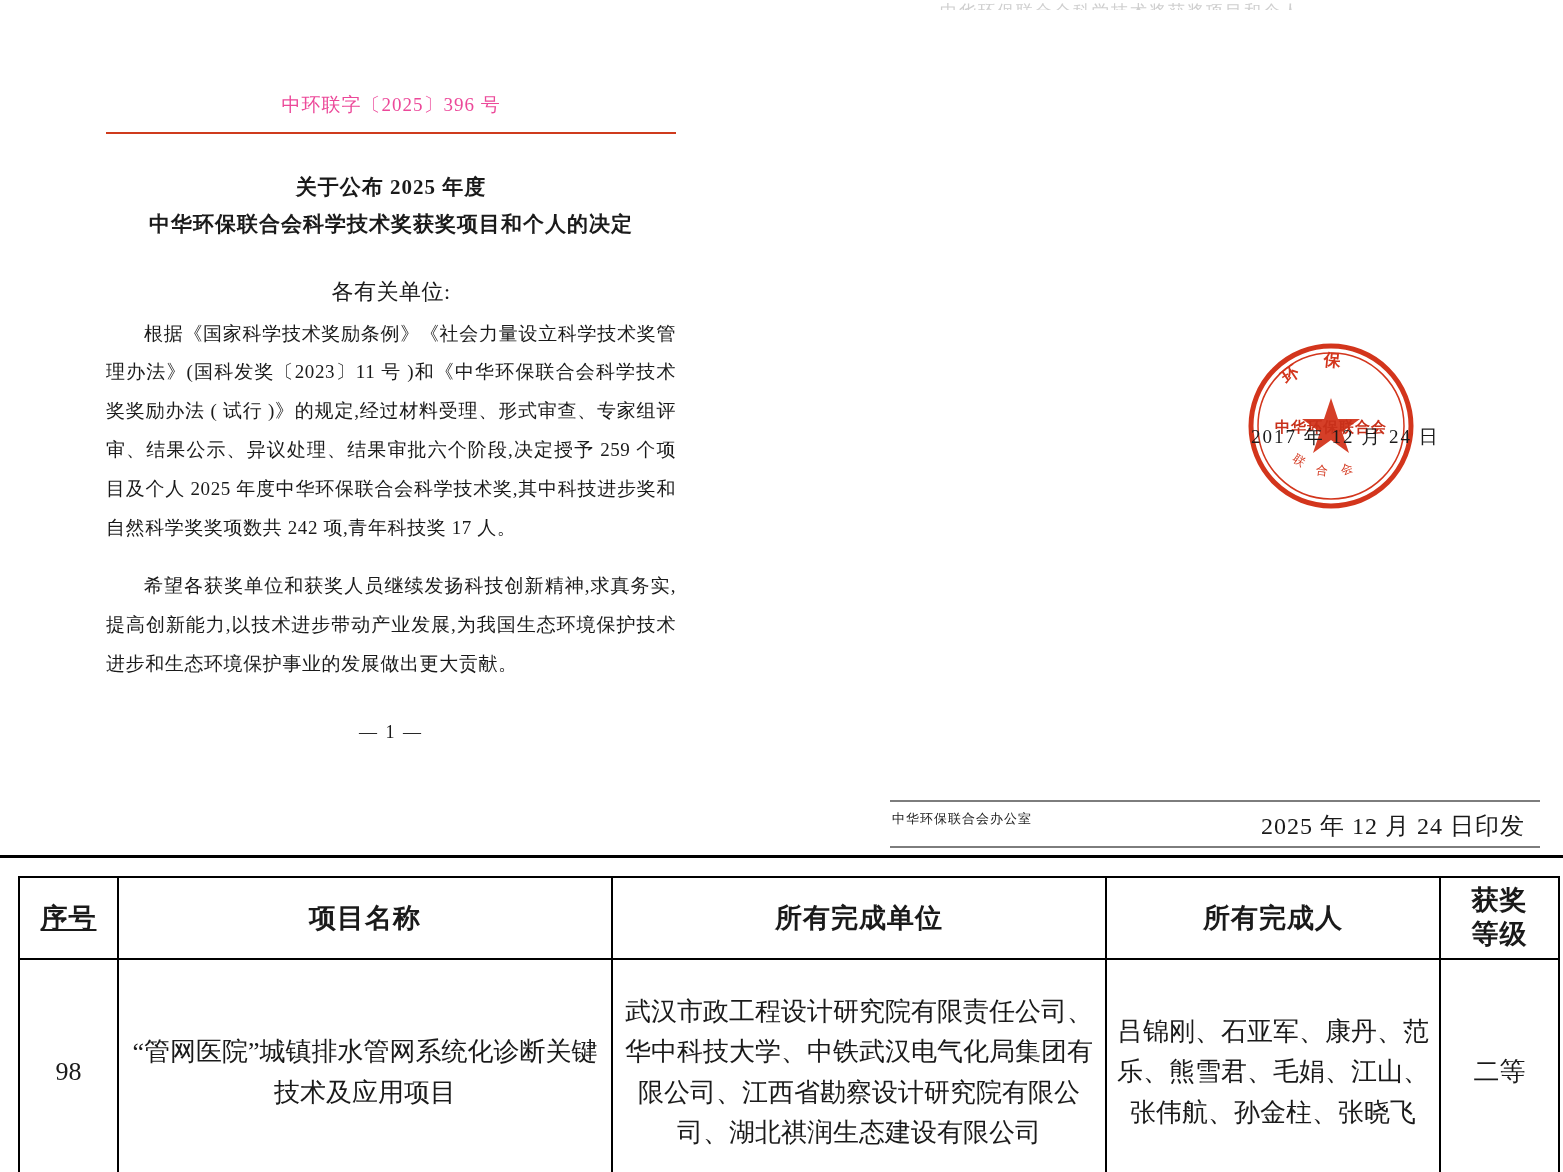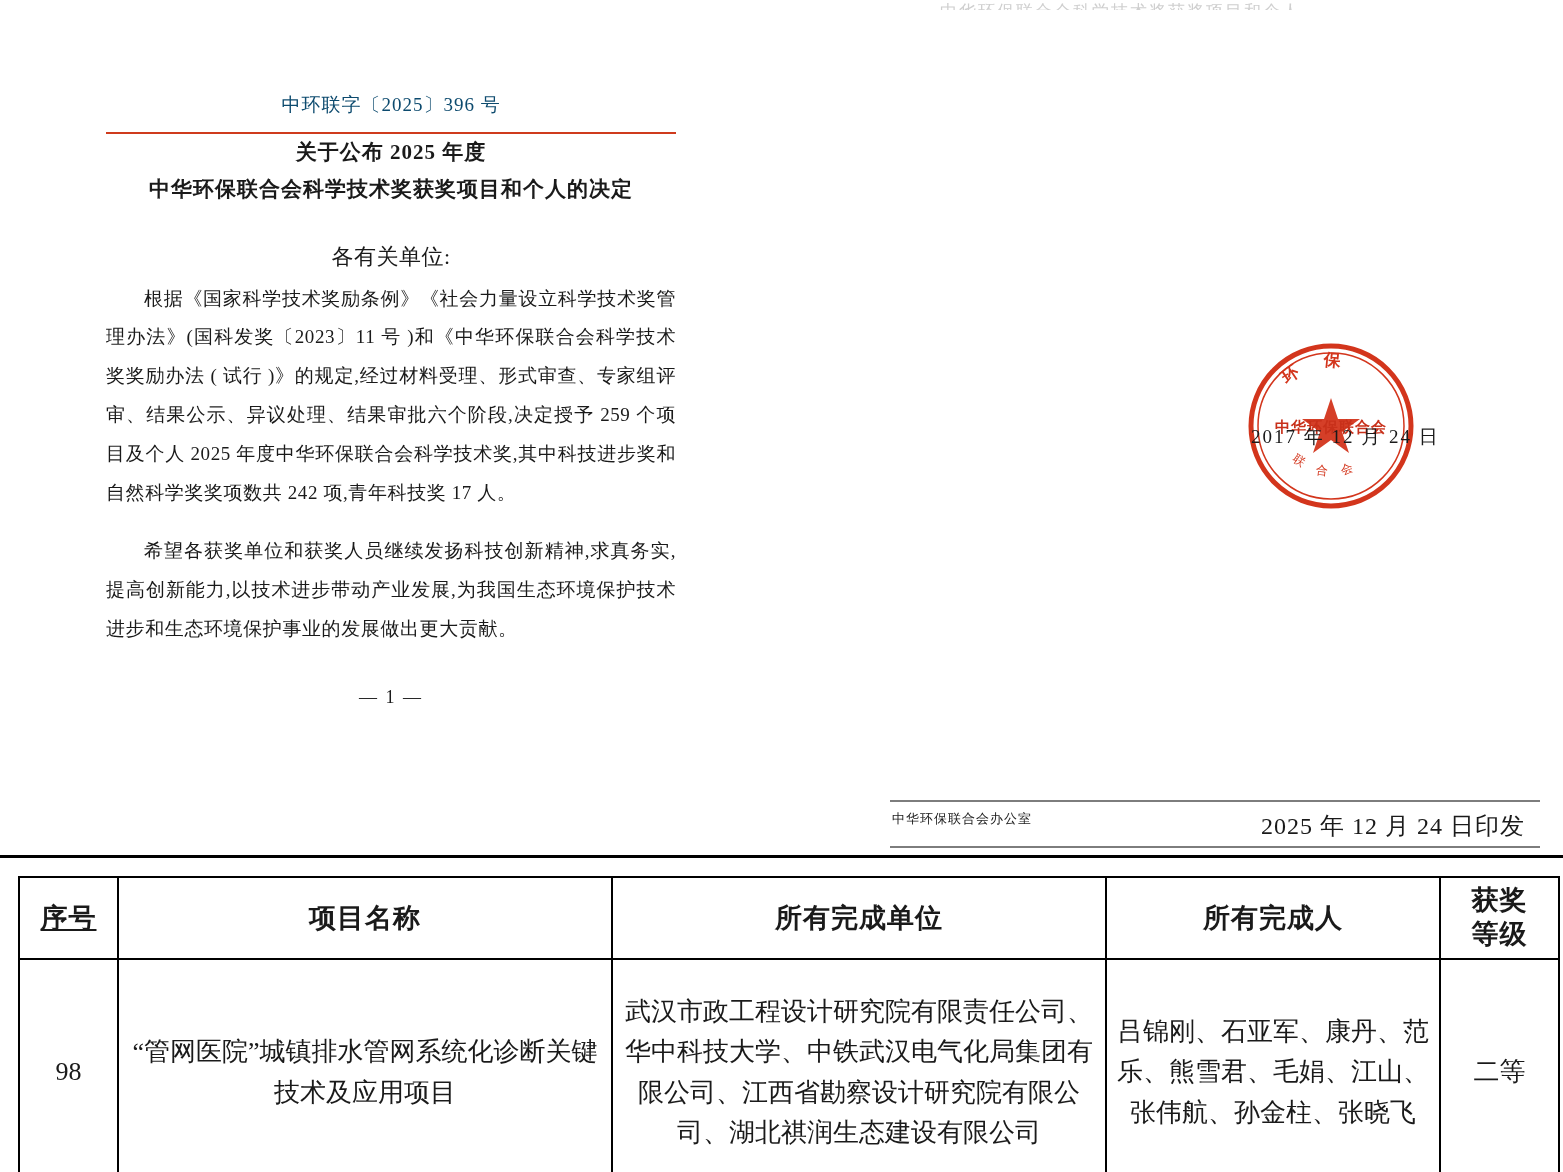--- a/index.html
+++ b/index.html
@@ -44,31 +44,32 @@
     line-height: 1.25;
     margin-top: 32px;
     white-space: nowrap;
   }
 
   #doc-number {
     text-align: center;
     font-size: 19px;
     letter-spacing: 1px;
     margin-top: 62px;
-    color: #0c4a6e;
+    color: #ec4899;
   }
 
   #red-rule {
     margin-top: 14px;
     height: 2px;
     background: #cf3b1d;
     width: 100%;
   }
 
   #title-block {
+    margin-top: 35px;
     text-align: center;
     font-weight: bold;
     font-size: 21px;
     line-height: 1.75;
     letter-spacing: 1px;
   }
 
   #salutation {
     margin-top: 34px;
     font-size: 22px;

